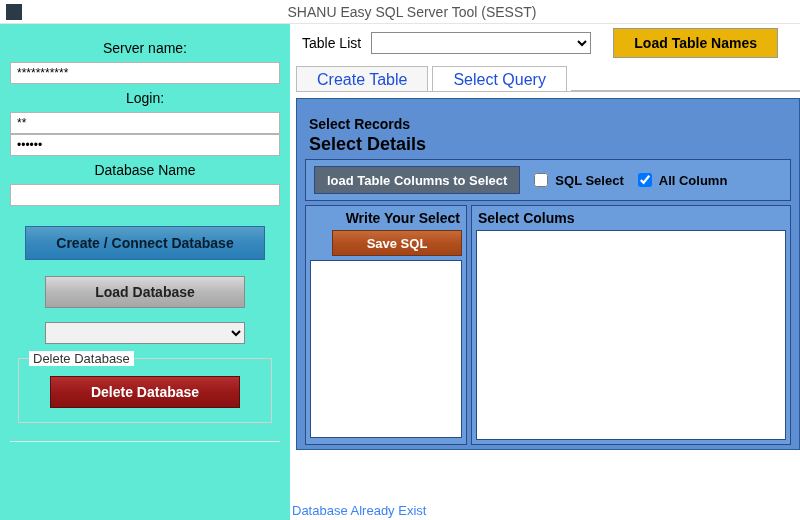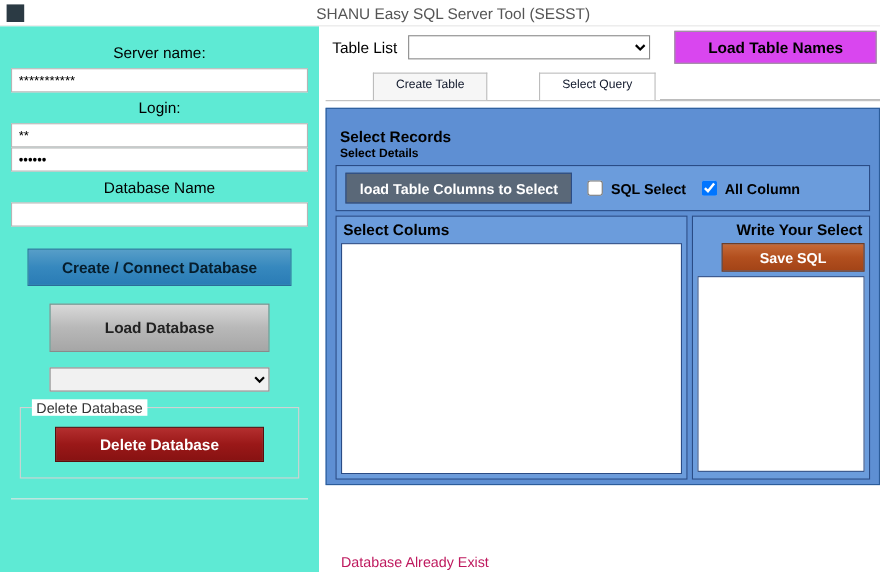--- a/index.html
+++ b/index.html
@@ -22,21 +22,21 @@
   .left .inp {
     width:100%; height:22px; border:1px solid #b5b5b5; padding:0 6px;
     font-size:12px; color:#000;
   }
   .left .btn-blue {
     display:block; width:240px; height:34px; margin:20px auto 0;
     background:linear-gradient(#579ec8,#3688be,#2a7cb6);
     border:1px solid #2b6c9a; color:#061d2c; font-weight:bold; font-size:14px;
   }
   .left .btn-grey {
-    display:block; width:200px; height:44px; margin:16px auto 0;
+    display:block; width:200px; height:32px; margin:16px auto 0;
     background:linear-gradient(#d9d9d9,#b8b8b8,#a6a6a6);
     border:1px solid #8a8a8a; color:#222; font-weight:bold; font-size:14px;
   }
   .left .dd {
     display:block; width:200px; height:22px; margin:14px auto 0;
     border:1px solid #8a8a8a; background:#f1f1f1;
   }
   .left .fieldset-del {
     margin:14px 8px 0; border:1px solid #d2d2d2; padding:8px 10px 14px;
   }
@@ -51,41 +51,41 @@
   
   .right { flex:1; padding:4px 0 0 6px; position:relative; }
   .sg { color:#555; font-size:13px; margin:0 0 2px 10px; }
   .ldt { font-weight:bold; font-size:15px; margin:0 0 4px 4px; }
   .tl-row { display:flex; align-items:center; margin-bottom:8px; }
   .tl-row .tl-lbl { margin:0 10px 0 6px; font-size:14px; }
   .tl-row select {
     width:220px; height:22px; border:1px solid #8a8a8a; background:#fff;
   }
   .tl-row .load-btn {
-    margin-left:22px; height:30px; width:184px;
-    background:#d946ef;
+    margin-left:22px; height:30px; width:165px;
+    background:#eab308;
     border:1px solid #999; font-weight:bold; font-size:14px;
   }
 
   
   .tabs { display:flex; height:26px; border-bottom:1px solid #bcbcbc; }
   .tab {
     border:1px solid #bcbcbc; border-bottom:none; padding:4px 20px 4px;
-    font-size:11px; color:#0f172a; background:#f6f6f6; margin-right:4px;margin-left:43px;
+    font-size:16px; color:#1d4ed8; background:#f6f6f6; margin-right:4px;
   }
   .tab.active { background:#fff; font-weight:normal; }
   .tabgap { flex:1; border-bottom:1px solid #bcbcbc; }
 
   
   .bluepane {
     margin:6px 0 0 0; border:1px solid #2c5c9a;
     background:#5e8fd3; padding:15px 4px 4px 4px;
   }
   .bp-head { font-weight:bold; font-size:14px; color:#000; padding:2px 8px; }
-  .bp-head2 { font-weight:bold; font-size:11px; color:#000; padding:0 8px 4px; }
+  .bp-head2 { font-weight:bold; font-size:18px; color:#000; padding:0 8px 4px; }
 
   .toolbar {
     border:1px solid #2a4c86; background:#6b9cdc; margin:0 4px 4px;
     padding:6px 8px; display:flex; align-items:center; gap:10px;
   }
   .toolbar .btn-slate {
     height:28px; padding:0 12px; border:1px solid #2a4c86;
     background:#5a6878; color:#fff; font-weight:bold; font-size:13px;
   }
   .toolbar label { color:#000; font-weight:bold; font-size:13px; display:flex; align-items:center; gap:4px; }
@@ -96,21 +96,21 @@
     background:#6b9cdc; border:1px solid #2a4c86; padding:2px 4px 4px;
   }
   .colbox .ttl { font-weight:bold; font-size:14px; color:#000; padding:2px 2px 4px; }
   .colbox .white { background:#fff; border:1px solid #2a4c86; width:100%; height:210px; }
   .btn-orange {
     height:26px; width:130px; border:1px solid #6f3414;
     background:linear-gradient(#c66a38,#b24f1e,#a34417);
     color:#fff; font-weight:bold; font-size:13px;
   }
 
-  .status { position:absolute; left:20px; bottom:2px; color:#be185d; font-size:13px; }
+  .status { position:absolute; left:2px; bottom:2px; color:#3b82f6; font-size:13px; }
 </style>
 </head>
 <body>
 
 <div class="titlebar">
   <div class="appicon"></div>
   <div class="title">SHANU Easy SQL Server Tool (SESST)</div>
 </div>
 
 <div class="app-body">
@@ -168,30 +168,30 @@
           <input type="checkbox" style="">
           <span>SQL Select</span>
         </label>
         <label>
           <input type="checkbox" checked="" style="">
           <span>All Column</span>
         </label>
       </div>
 
       <div class="lowgrid">
-        <div class="colbox" style="flex:0 0 320px;">
-          <div class="ttl">Select Colums</div>
-          <div class="white"></div>
-        </div>
         <div class="colbox" style="flex:1;">
           <div class="ttl" style="text-align:right;">Write Your Select</div>
           <div style="text-align:right; margin-bottom:4px;">
             <button class="btn-orange">Save SQL</button>
           </div>
           <div class="white" style="height:178px;"></div>
+        </div>
+        <div class="colbox" style="flex:0 0 320px;">
+          <div class="ttl">Select Colums</div>
+          <div class="white"></div>
         </div>
       </div>
     </div>
 
     <div class="status">Database Already Exist</div>
   </div>
 
 </div>
 
 </body></html>

